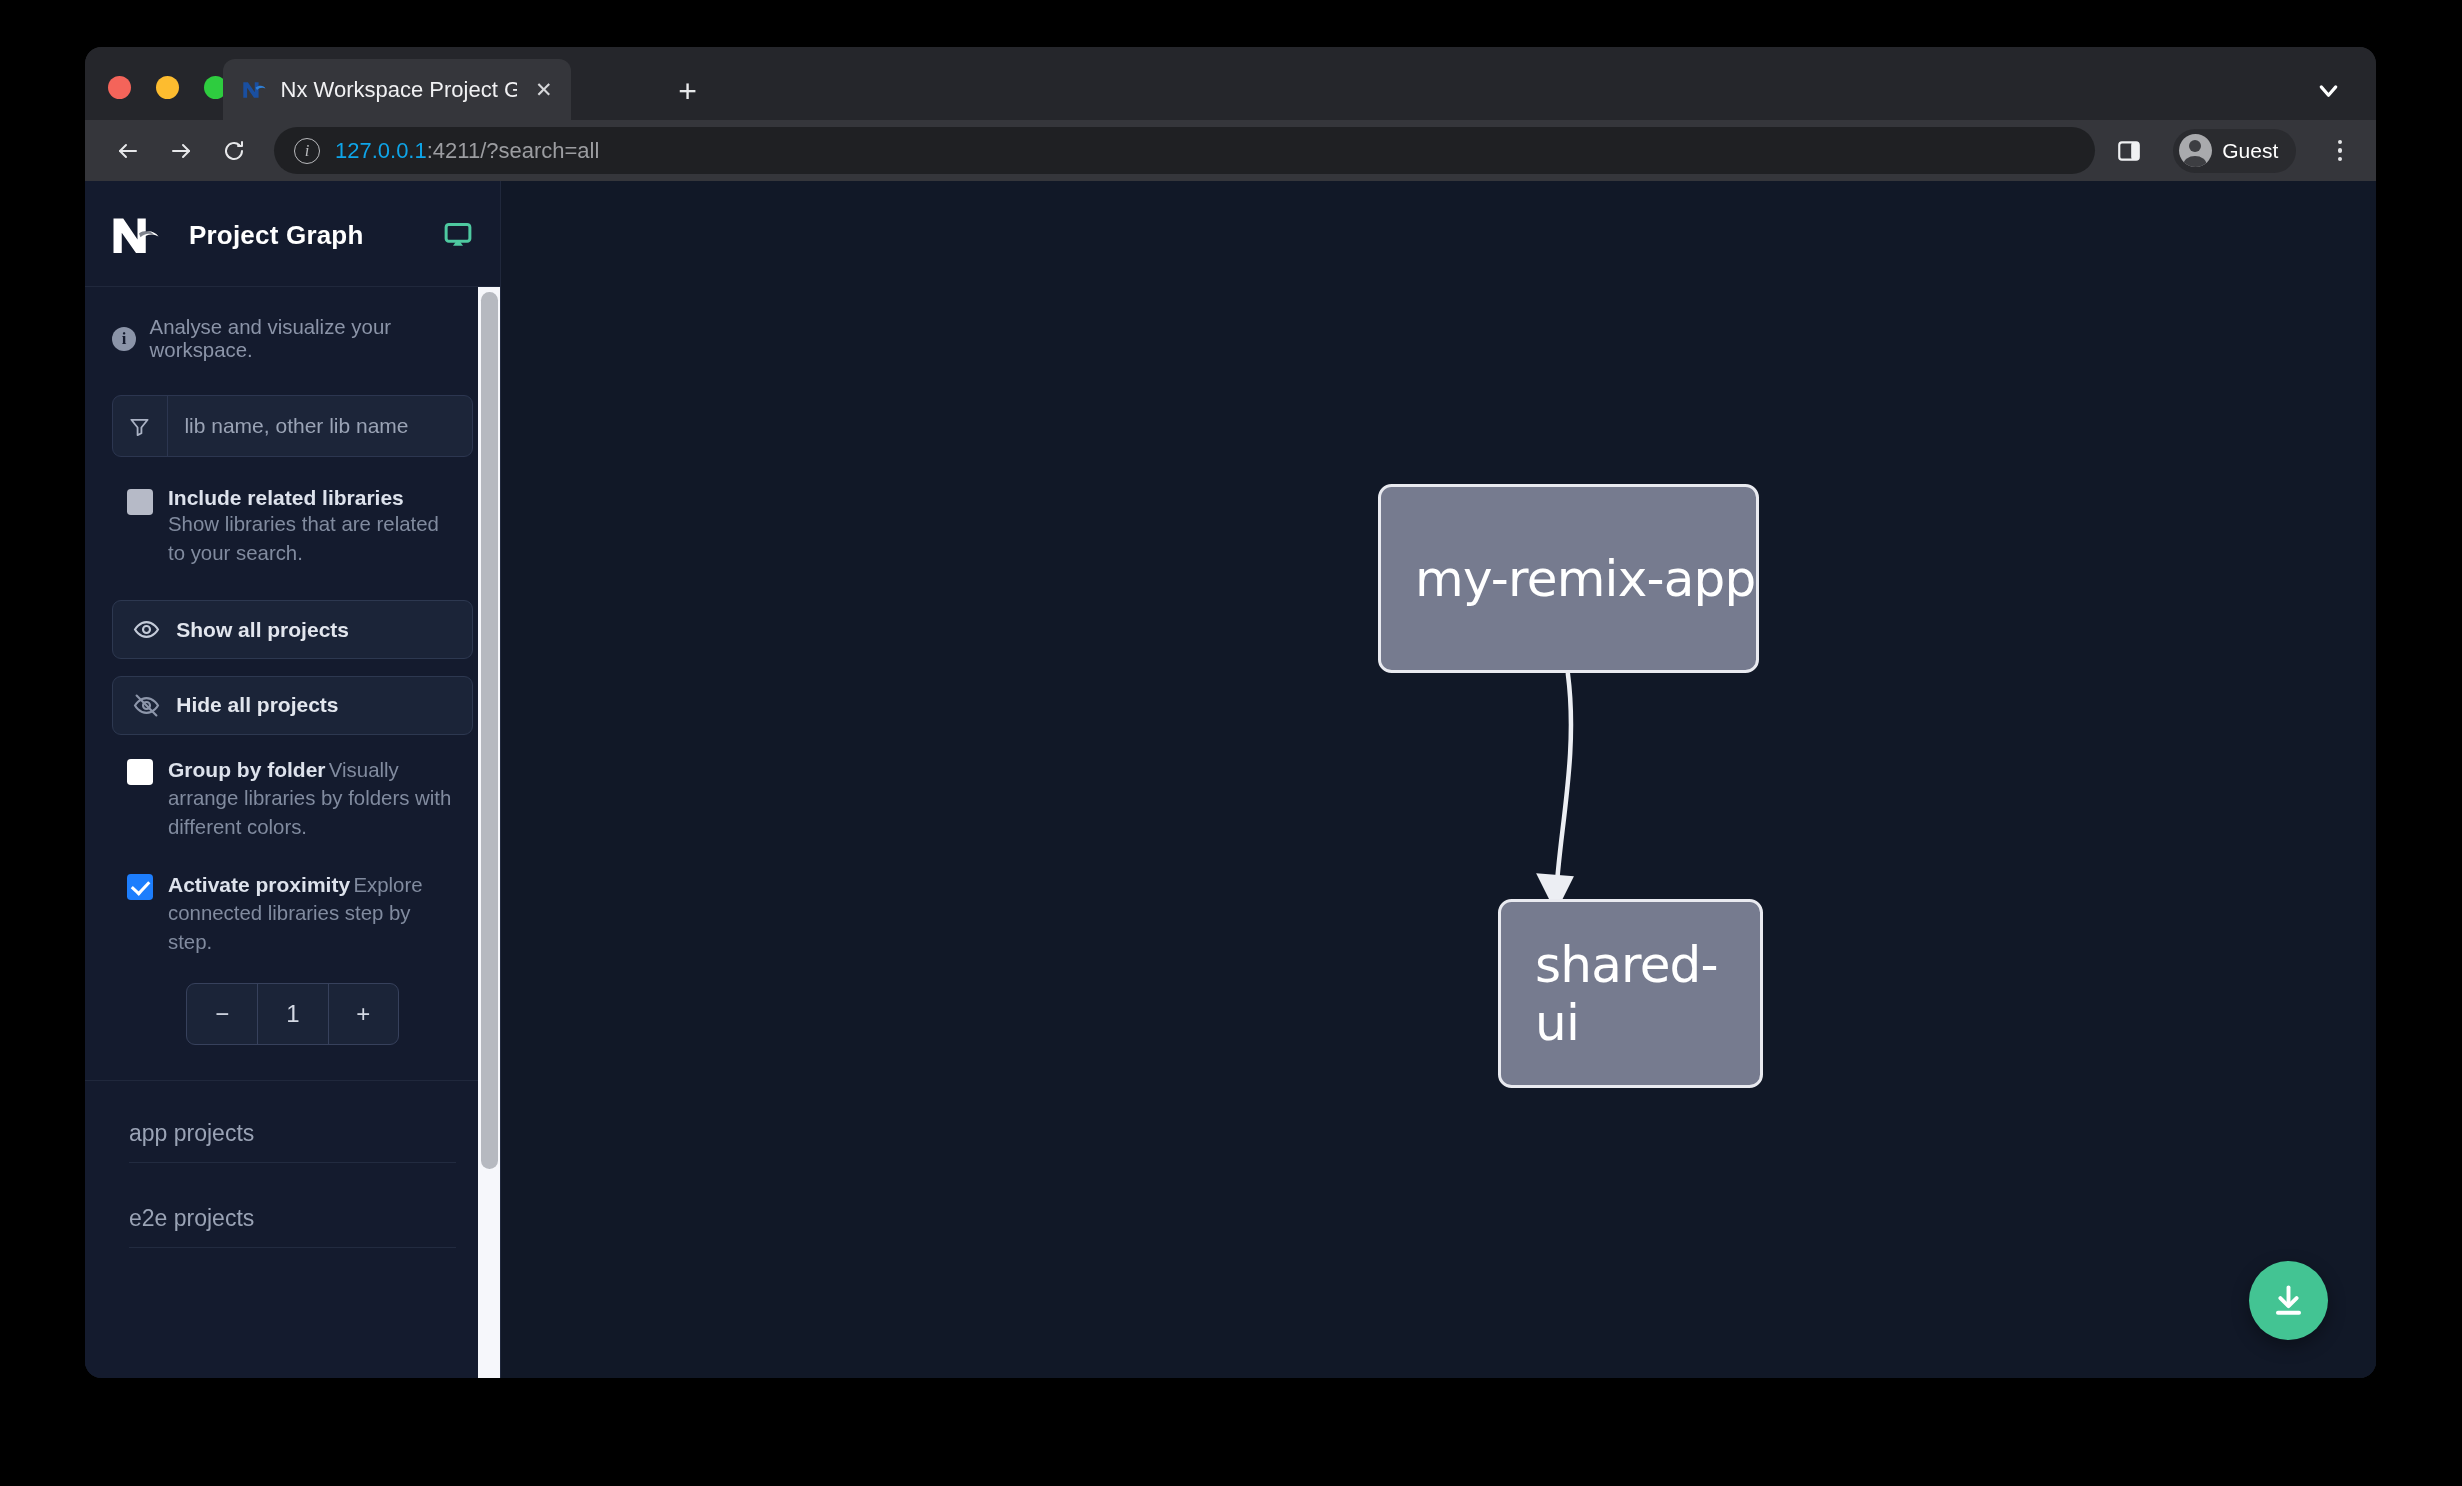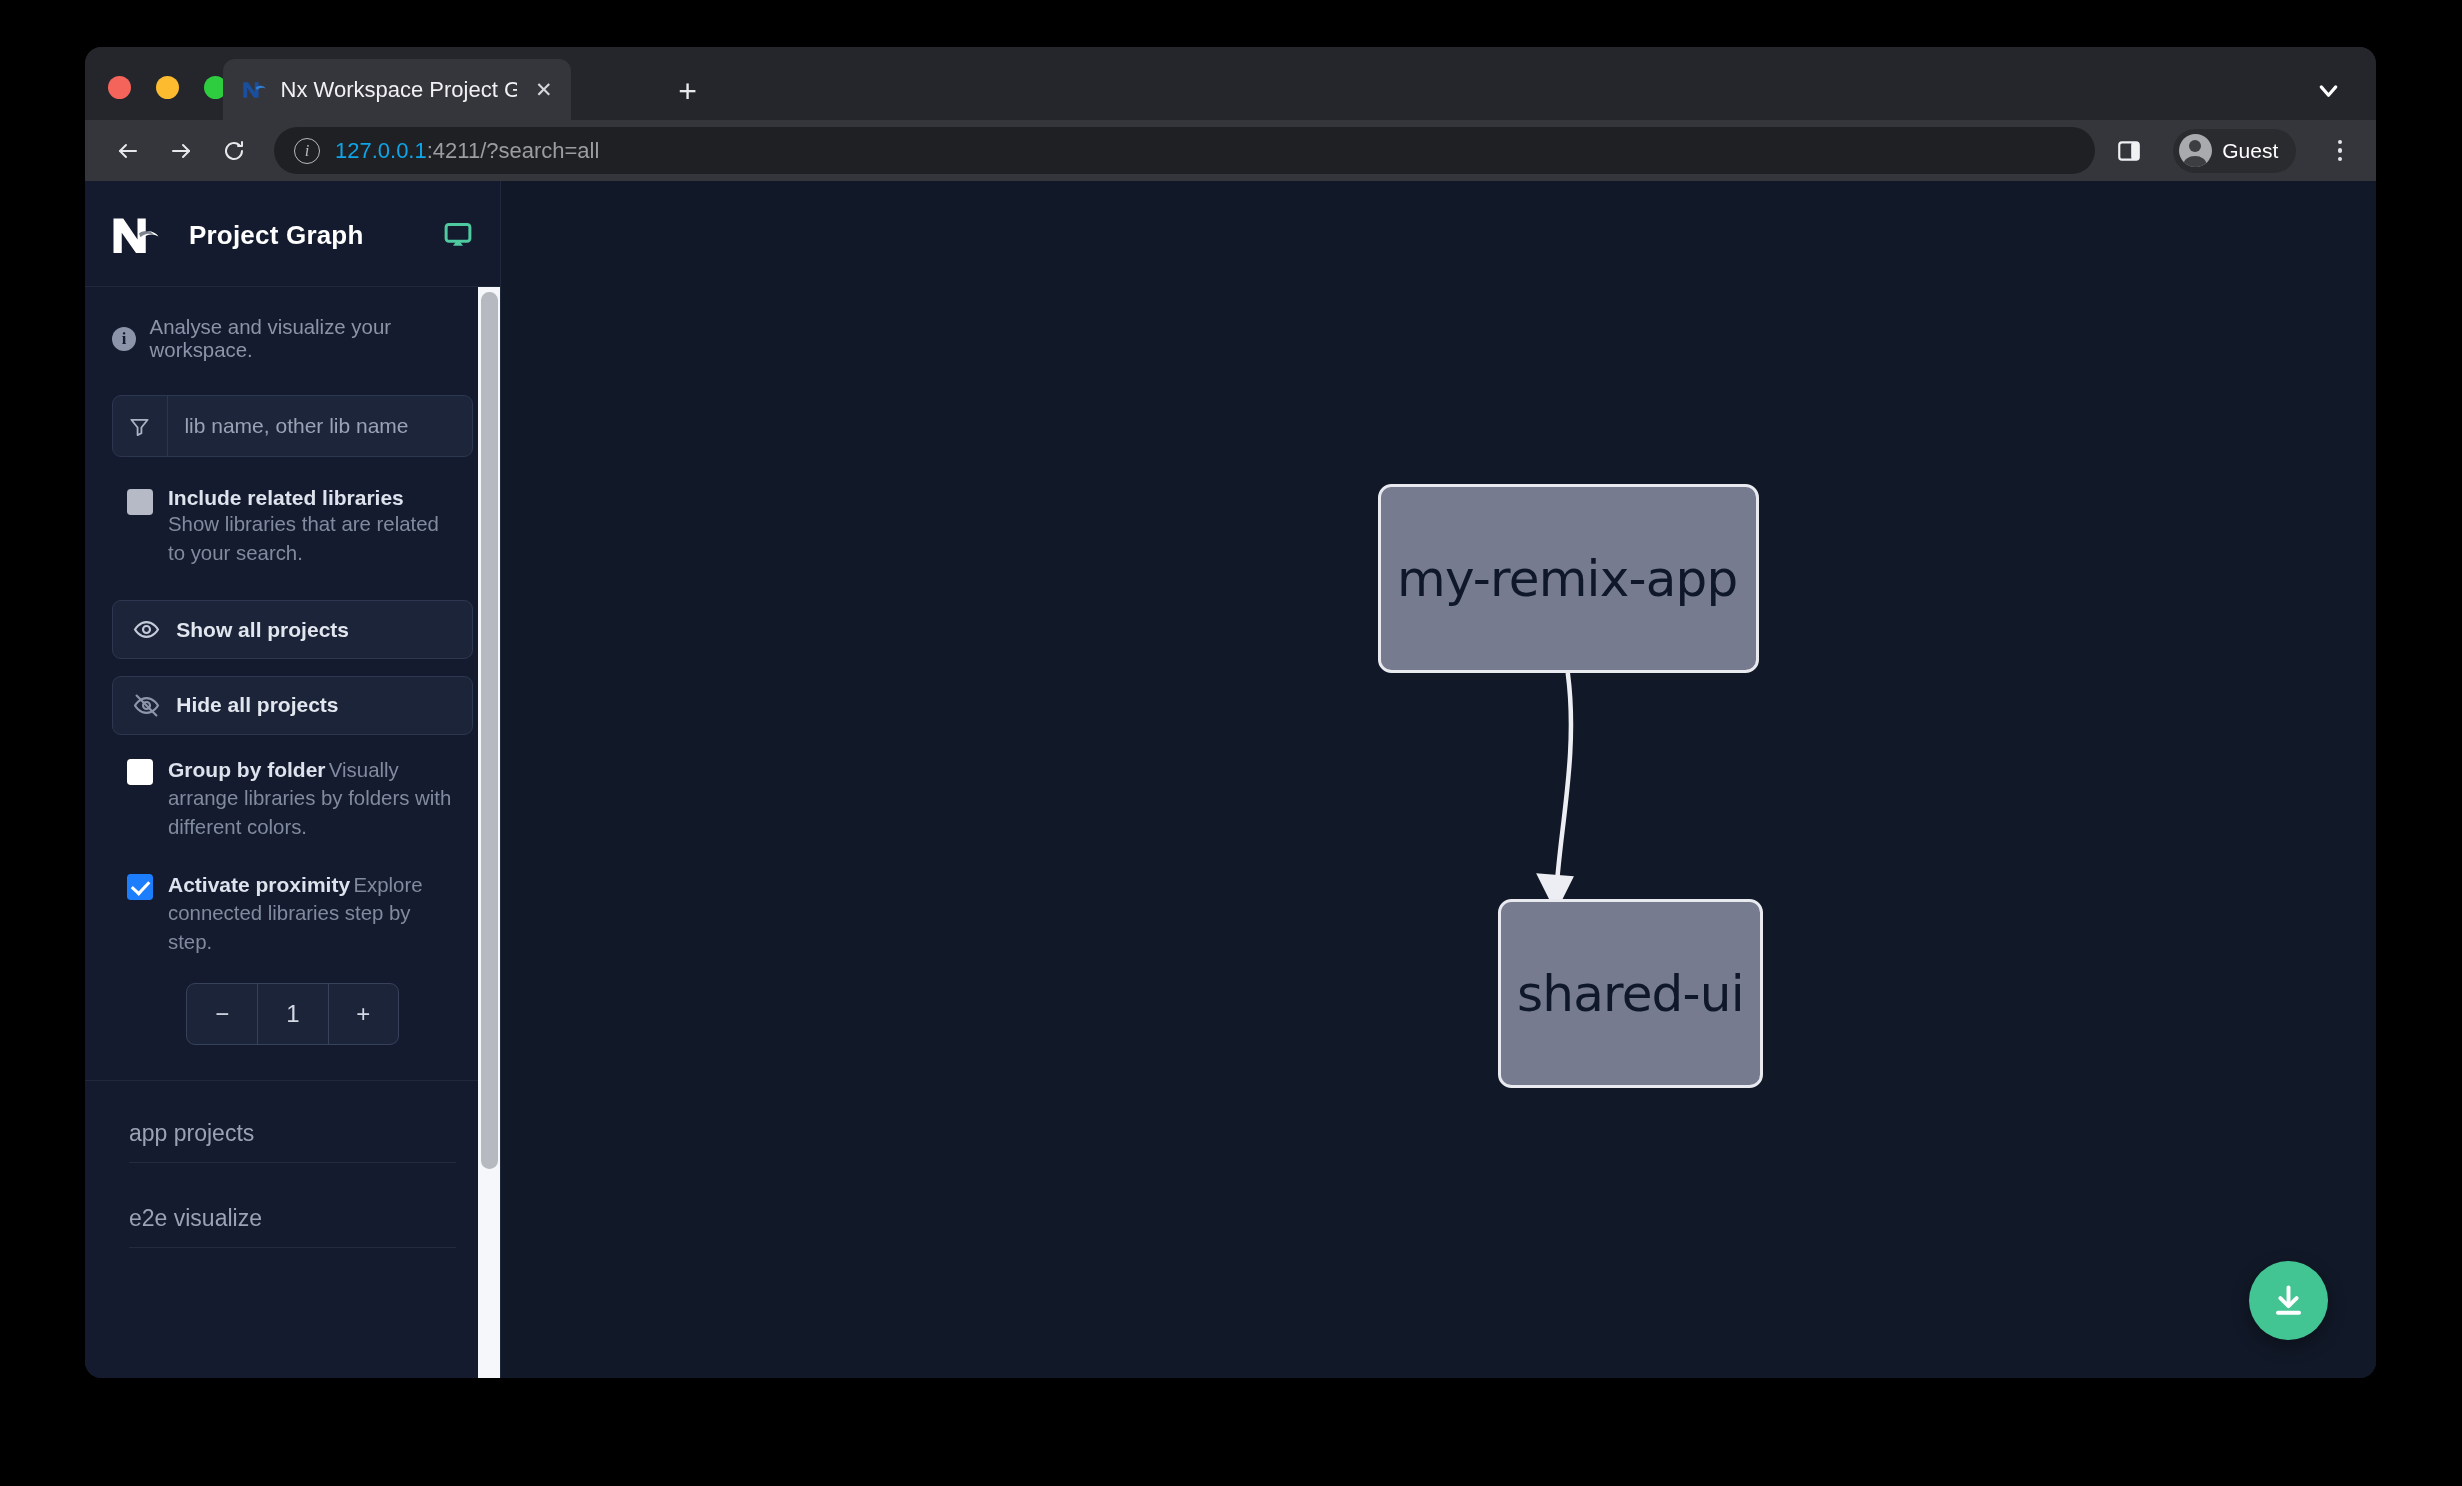--- a/index.html
+++ b/index.html
@@ -319,25 +319,25 @@
   
   .canvas { position: relative; flex: 1 1 auto; background: #111827; overflow: hidden; }
   .graph-svg { position: absolute; inset: 0; width: 100%; height: 100%; }
 
   .node {
     position: absolute;
     background: #767b8f;
     border: 3px solid #e9eaf0;
     border-radius: 13.6px;
     display: flex; align-items: center;
-    color: #0f172a;
+    color: #ffffff;
     font-family: "DejaVu Sans", sans-serif;
     font-size: 50px;
     letter-spacing: -0.8px;
-    padding-left: 16px;
+    padding-left: 34px;
   }
   .node-my-remix-app { left: 877px; top: 303px; width: 381px; height: 189px; }
   .node-shared-ui    { left: 997px; top: 718px; width: 265px; height: 189px; }
 
   .fab {
     position: absolute;
     right: 48px; bottom: 38px;
     width: 79px; height: 79px;
     border-radius: 50%;
     background: #43c493;
@@ -506,21 +506,21 @@
         <div class="stepper">
           <span class="step-cell">−</span>
           <span class="step-cell">1</span>
           <span class="step-cell">+</span>
         </div>
 
         <div class="sb-divider"></div>
 
         <div class="sb-section">
           <div class="sec-head">app projects</div>
-          <div class="sec-head second">e2e visualize</div>
+          <div class="sec-head second">e2e projects</div>
         </div>
 
         <div class="sb-scrollbar">
           <div class="sb-thumb"></div>
         </div>
       </div>
     </aside>
 
     <main class="canvas">
 

